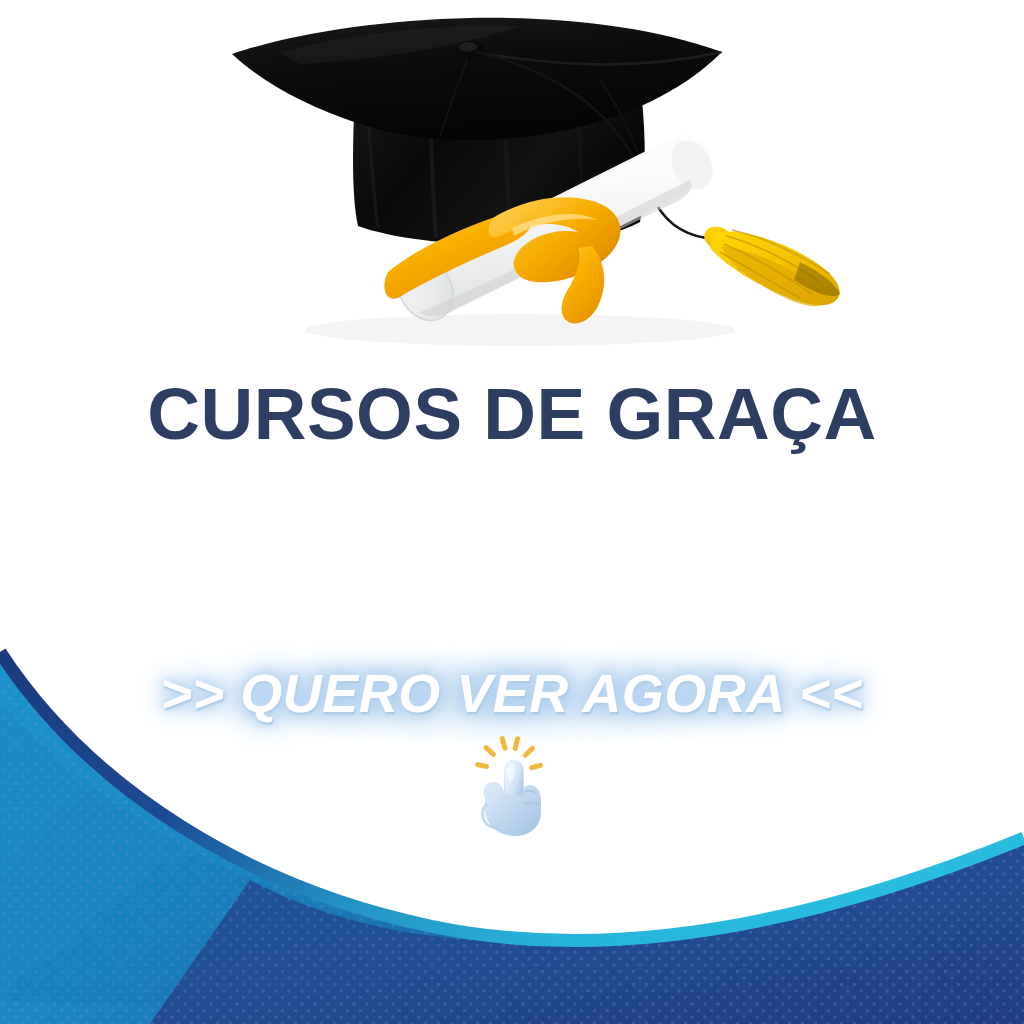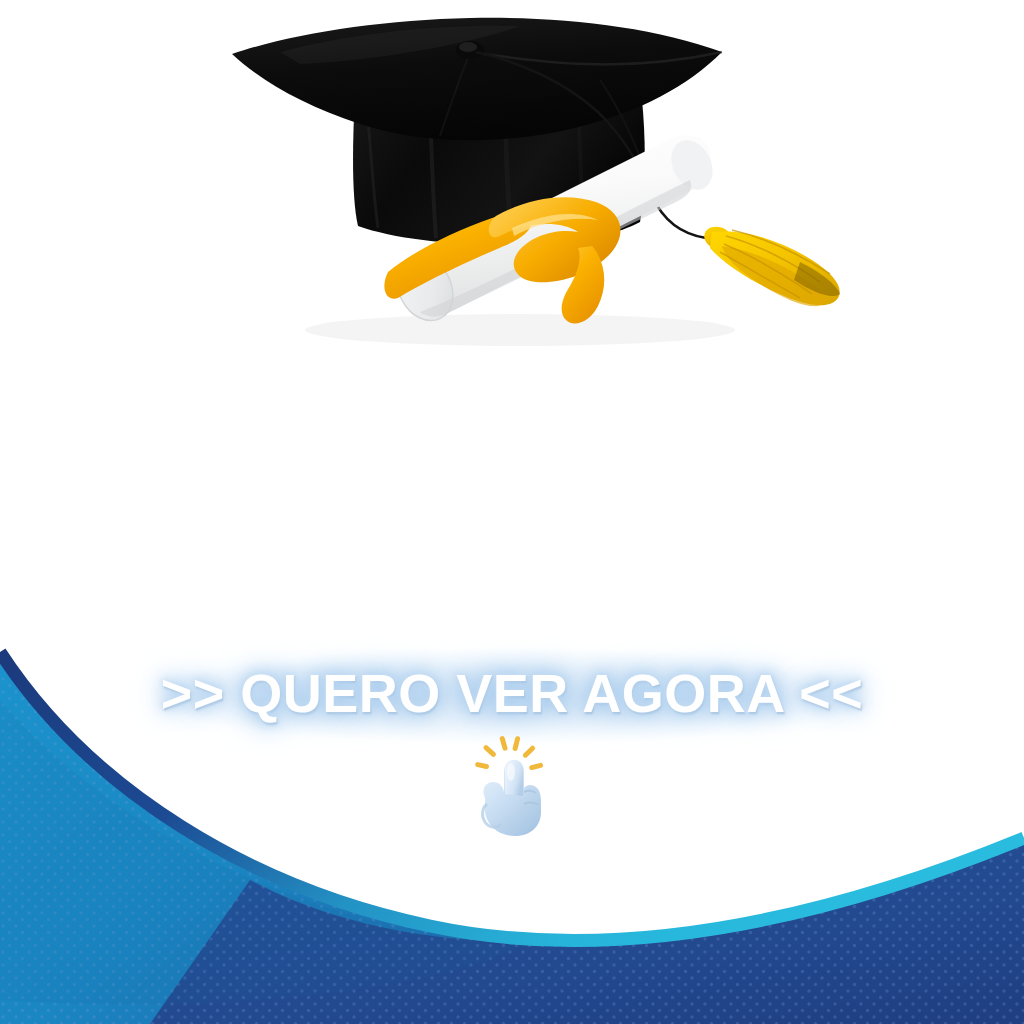--- a/index.html
+++ b/index.html
@@ -57,20 +57,21 @@
     font-size: 70px;
   }
 
   
   .cta-block {
     position: absolute;
     left: 0;
     top: 660px;
     width: 1024px;
     text-align: center;
+    font-style: italic;
   }
   .cta-text {
     display: inline-block;
     color: #ffffff;
     font-family: "Liberation Sans", sans-serif;
     font-weight: bold;
     font-size: 54px;
     letter-spacing: 0.5px;
     line-height: 66px;
     white-space: nowrap;
@@ -257,20 +258,21 @@
         <path d="M 720 252 C 744 266, 776 284, 800 298"></path>
         <path d="M 732 230 C 766 238, 802 256, 830 274"></path>
       </g>
 
       <path d="M 800 262 C 820 272, 836 284, 840 294
                C 832 300, 812 292, 794 280 Z" fill="#6b5200" opacity="0.45"></path>
     </g>
   </svg>
 
   <div class="headline-block">
+    <span class="headline l1">CURSOS DE GRAÇA</span>
   </div>
 
   <div class="glow-bg"></div>
 
   <div class="cta-block">
     <span class="cta-text">&gt;&gt; QUERO VER AGORA &lt;&lt;</span>
 
     <svg class="cta-hand" viewBox="0 0 110 110" aria-hidden="true">
       <defs>
         <linearGradient id="handGrad" x1="0" y1="0" x2="0.7" y2="1">

